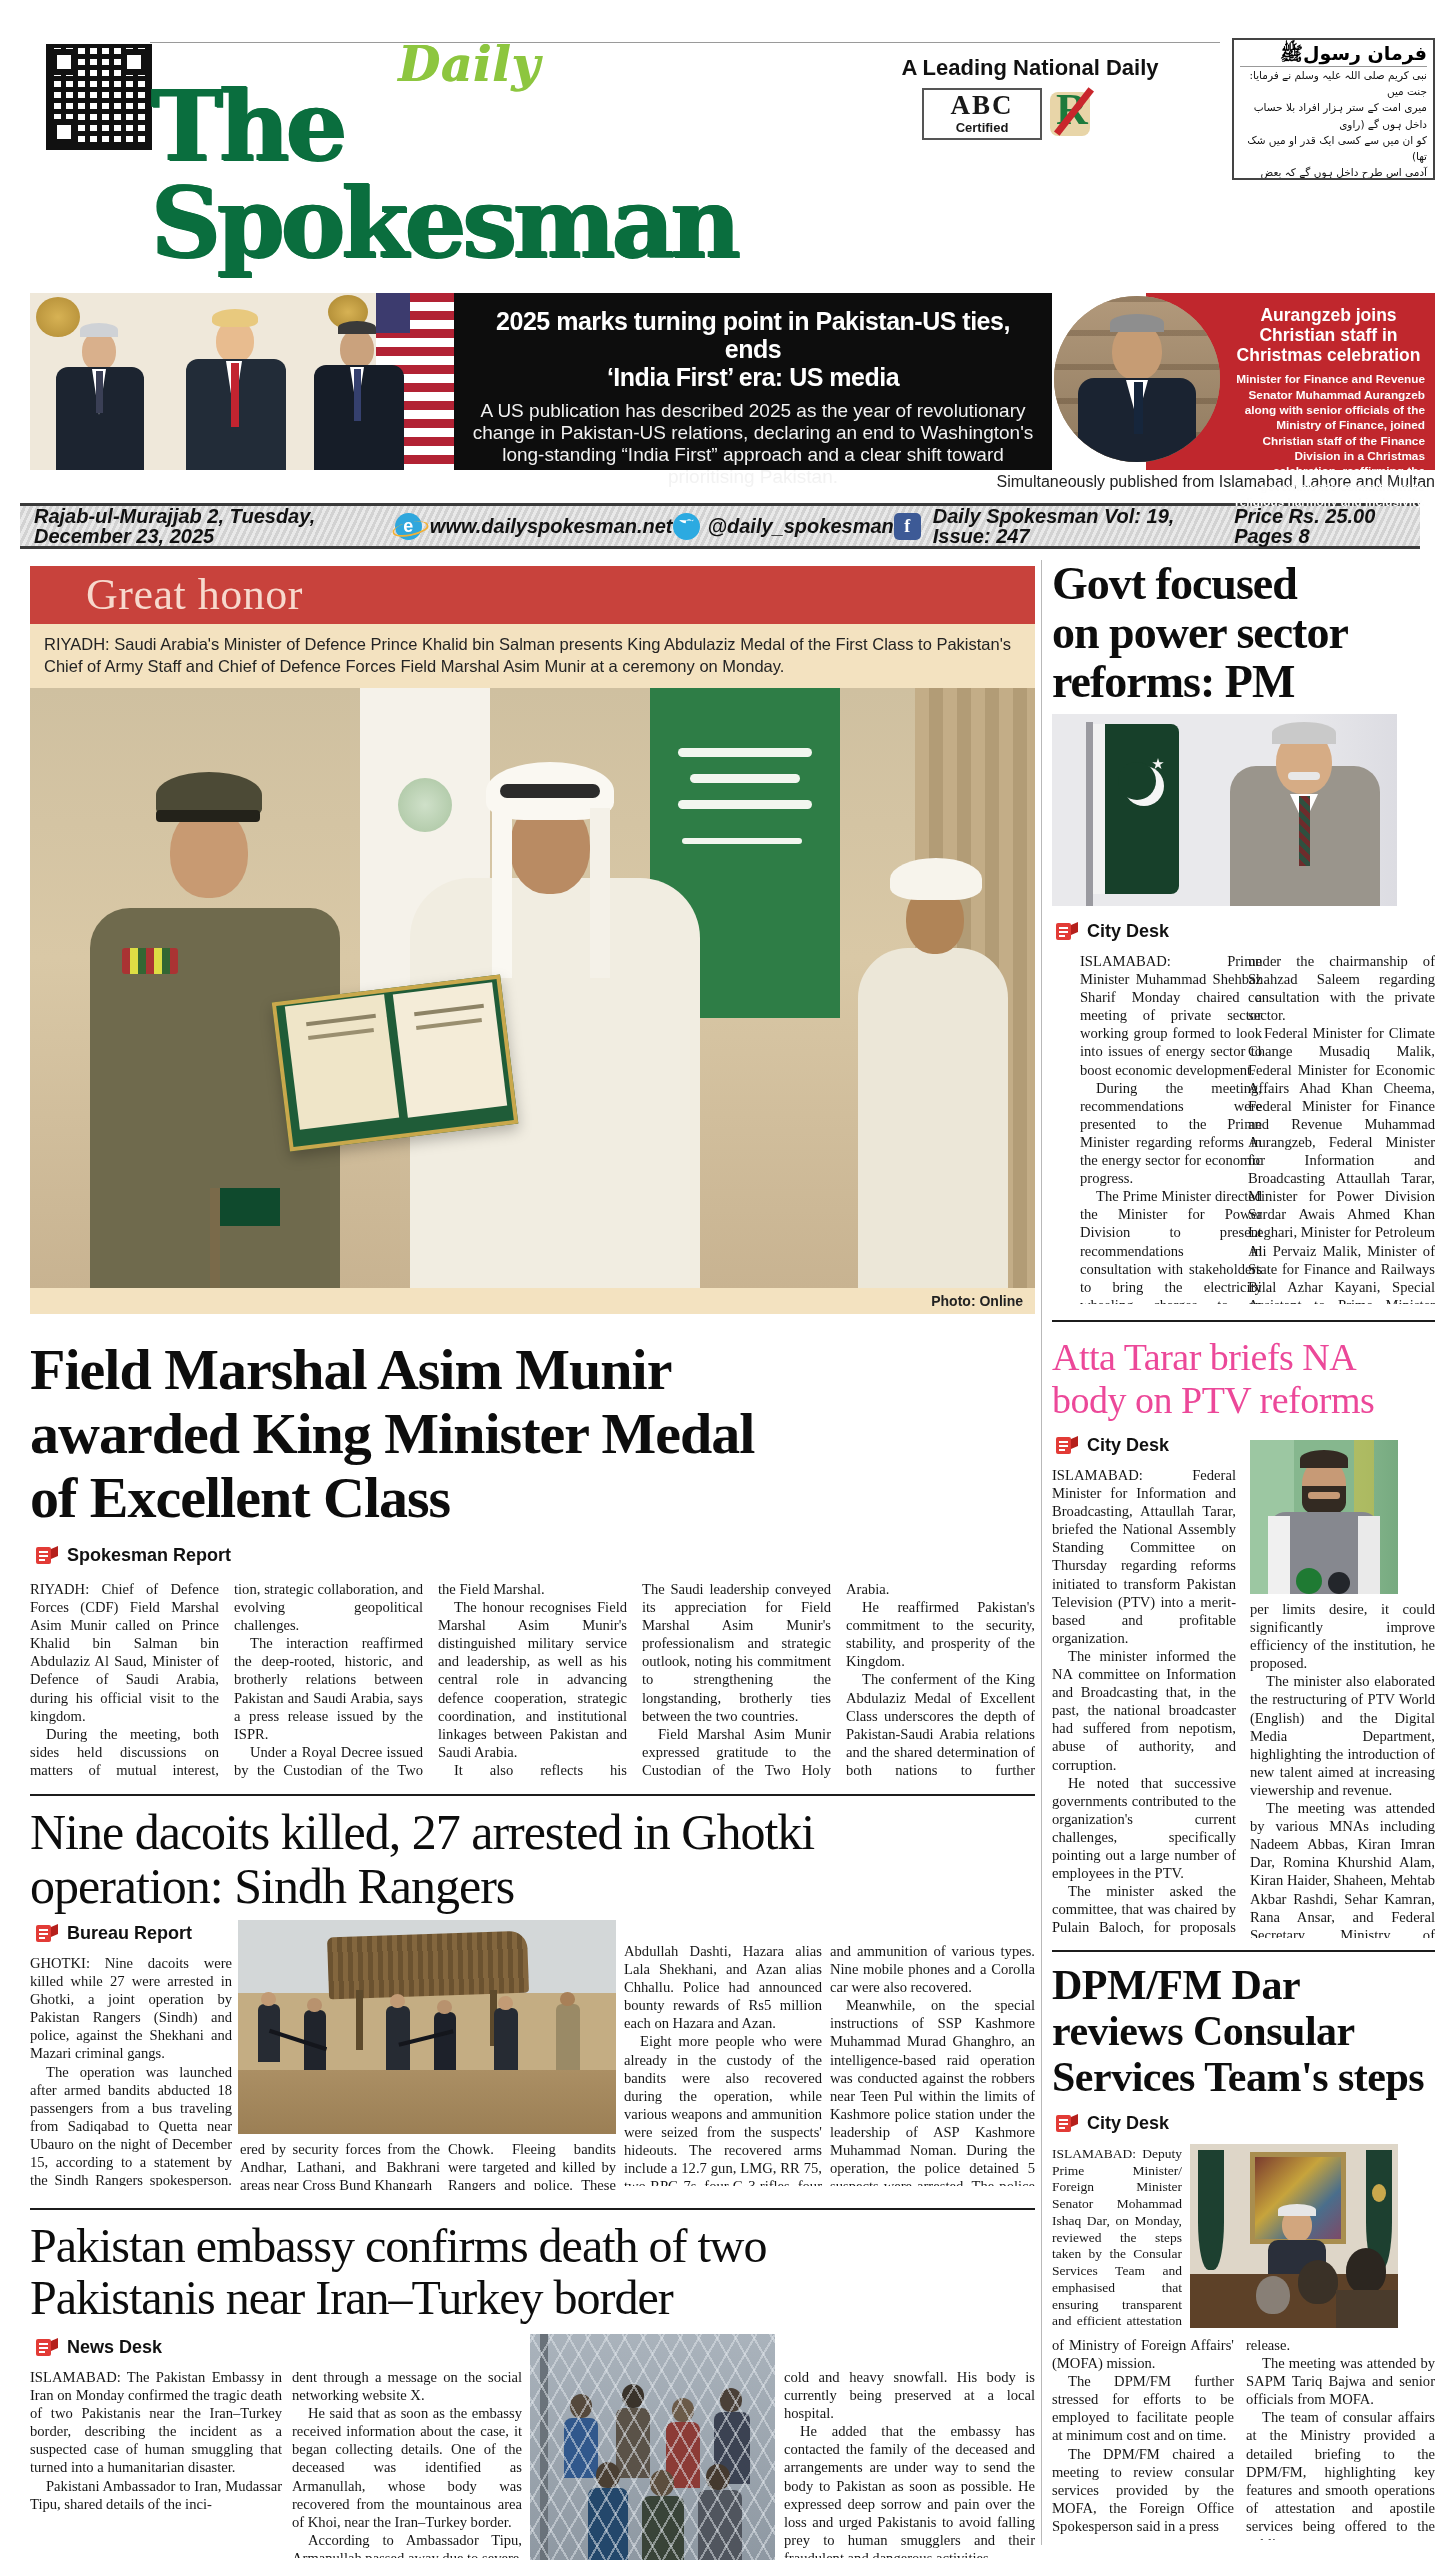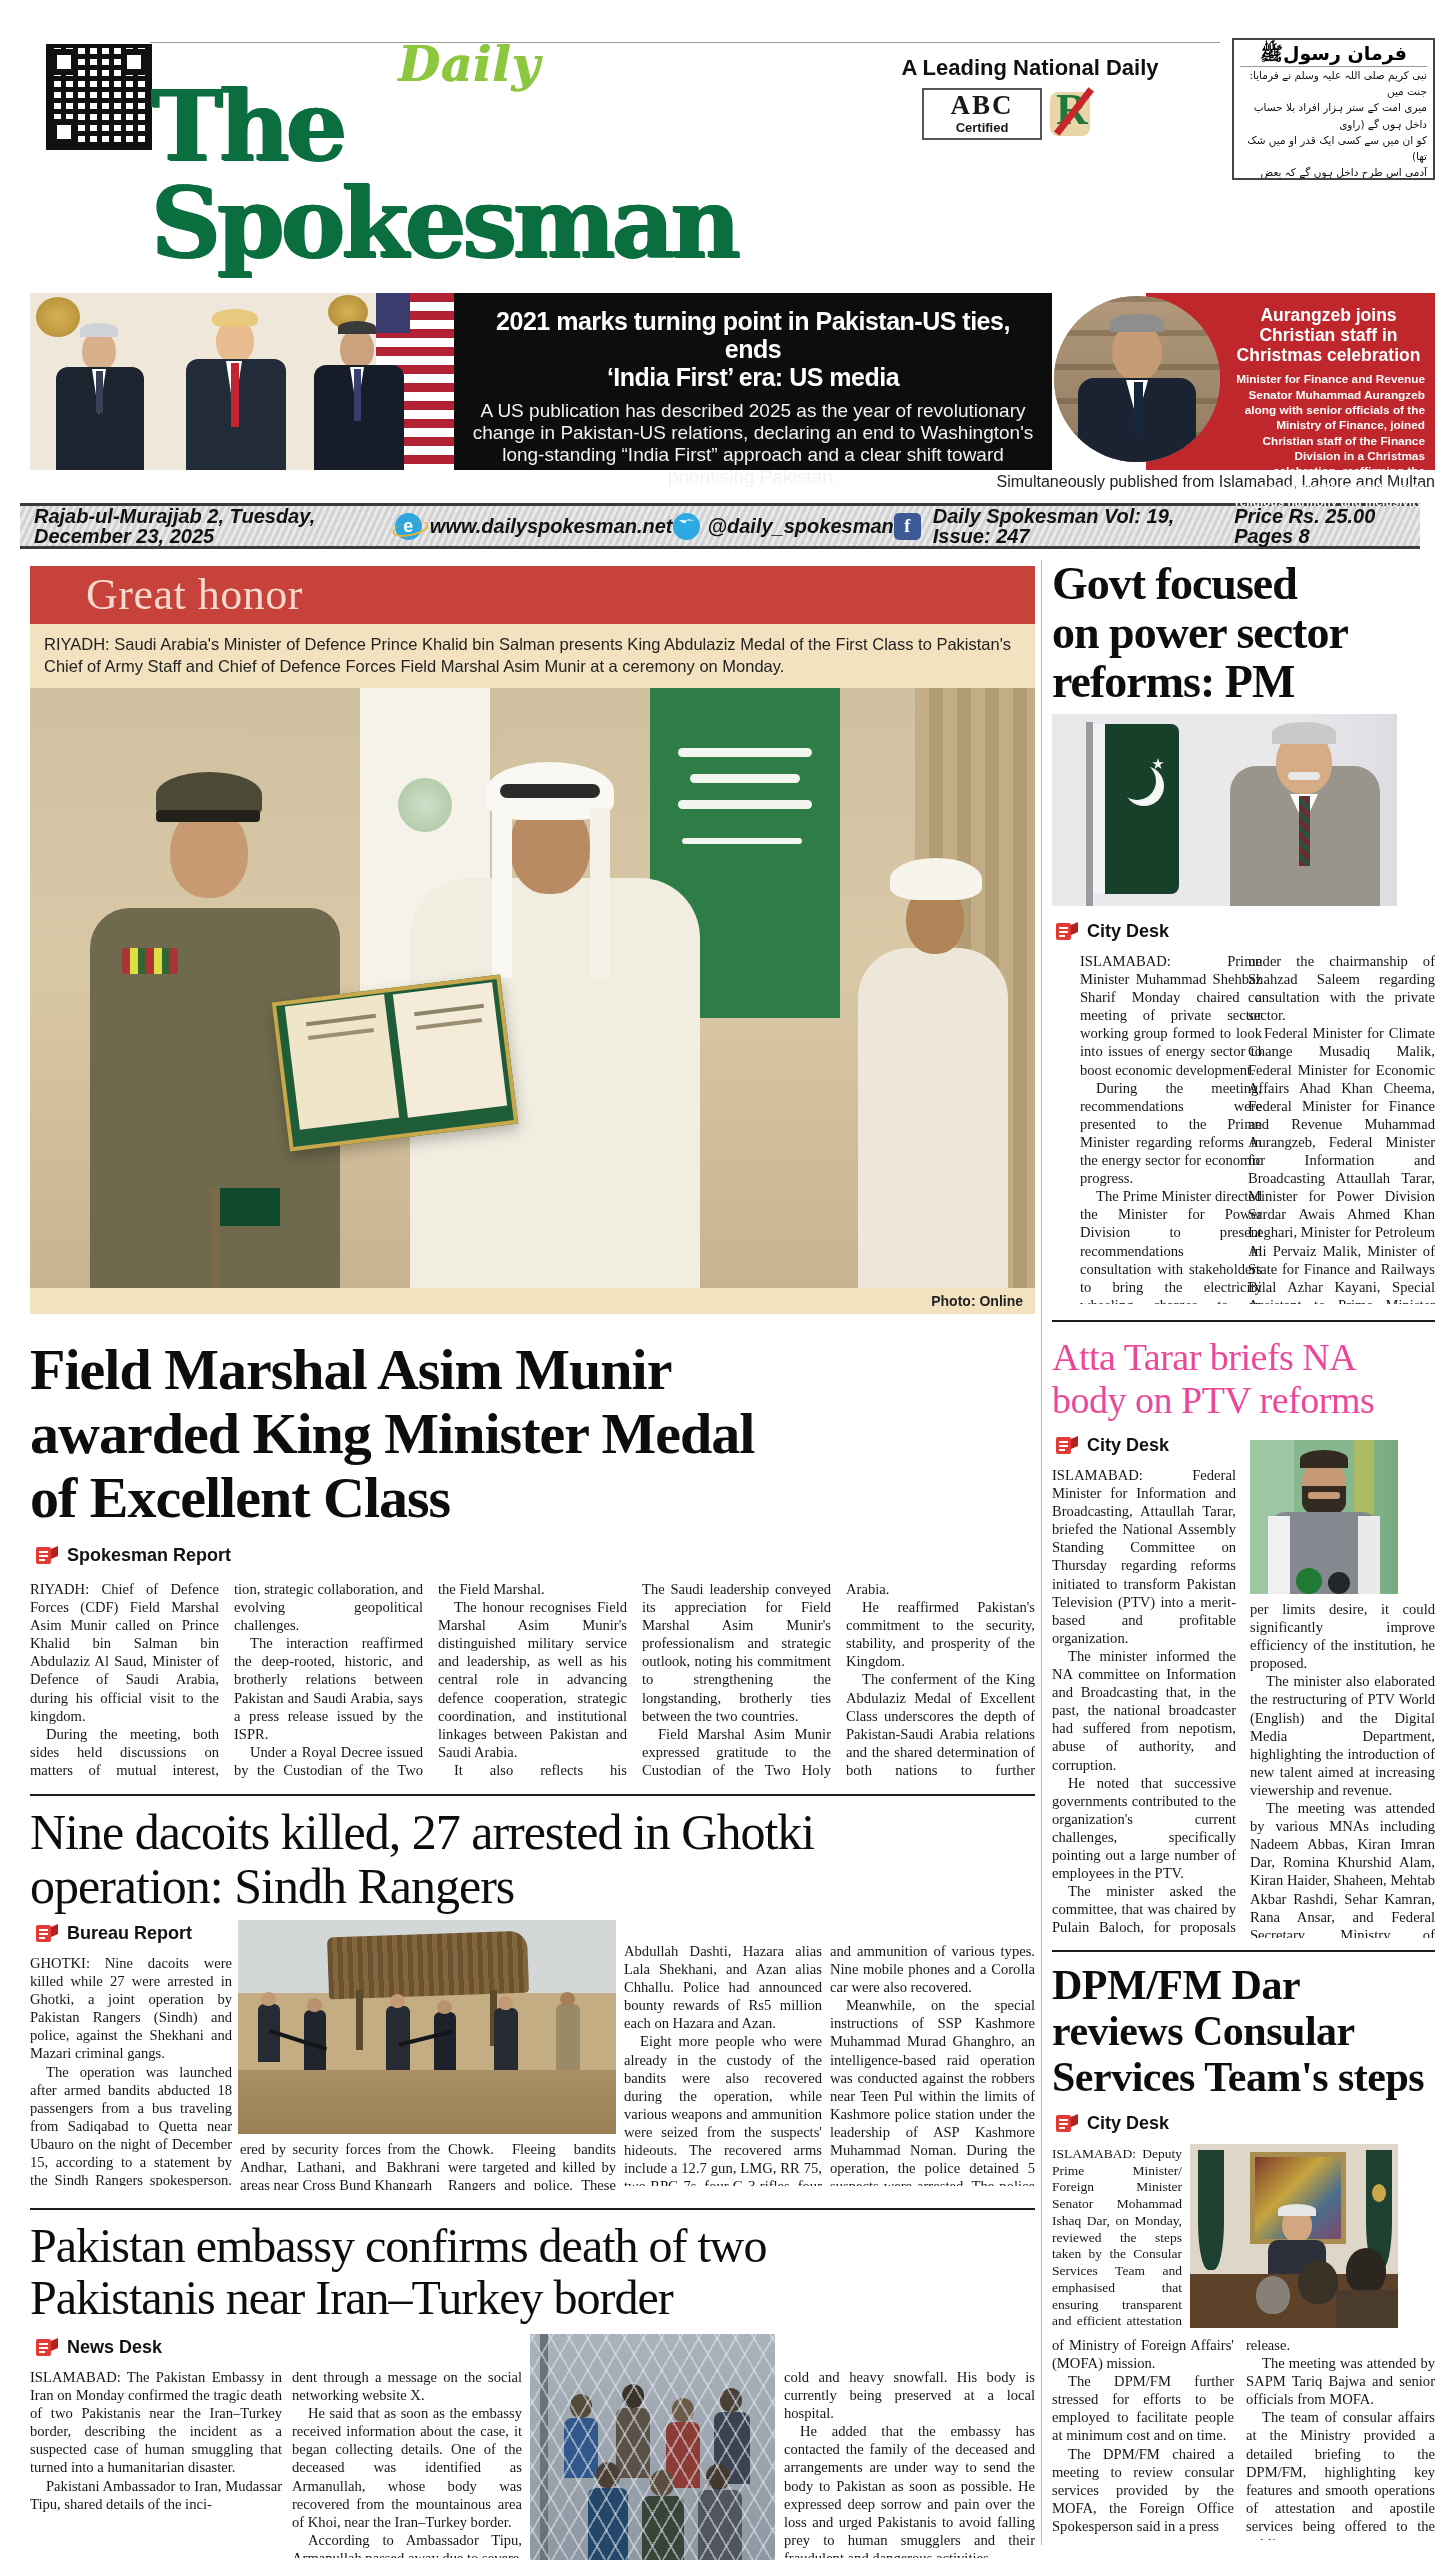--- a/index.html
+++ b/index.html
@@ -23,21 +23,21 @@
   .abcbox{position:absolute;left:922px;top:88px;width:120px;height:52px;border:2px solid #555;
       text-align:center;font-family:"Liberation Serif",serif}
   .abcbox .a1{font:bold 27px/1 "Liberation Serif",serif;letter-spacing:2px;margin-top:2px}
   .abcbox .a2{font:bold 13px/1 "Liberation Sans",sans-serif;margin-top:2px}
   .apns{position:absolute;left:1048px;top:86px;width:48px;height:54px}
   .apns .blob{position:absolute;left:2px;top:6px;width:40px;height:44px;background:#e8d5a8;border-radius:8px}
   .apns .r{position:absolute;left:8px;top:2px;font:bold 44px/1 "Liberation Serif",serif;color:#1d7a3c}
   .apns .slash{position:absolute;left:-2px;top:22px;width:56px;height:7px;background:#c9262c;transform:rotate(-52deg)}
   .urdu{position:absolute;left:1232px;top:38px;width:203px;height:142px;border:2px solid #444;
       background:#fff;padding:3px 6px;direction:rtl;text-align:right;overflow:hidden}
-  .urdu .ut{font:bold 19px/1.1 "DejaVu Sans",sans-serif;color:#000;text-align:center;border-bottom:1px solid #999;padding-bottom:2px}
+  .urdu .ut{font:bold 19px/1.1 "DejaVu Sans",sans-serif;color:#000;text-align:right;border-bottom:1px solid #999;padding-bottom:2px}
   .urdu .para{font:10.5px/1.55 "DejaVu Sans",sans-serif;color:#111;text-indent:0 !important}
   
   .photo{position:absolute;overflow:hidden}
   .banner-black{position:absolute;left:454px;top:293px;width:598px;height:177px;background:#0d0d0d;
       color:#fff;text-align:center;padding:14px 18px 10px}
   .banner-black .h1{font:bold 25px/1.12 "Liberation Sans",sans-serif;letter-spacing:-.5px}
   .banner-black .h2{font:bold 25px/1.12 "Liberation Sans",sans-serif;letter-spacing:-.5px}
   .banner-black .sub{font:19px/1.16 "Liberation Sans",sans-serif;margin-top:9px;color:#f2f2f2}
   .circ{position:absolute;left:1054px;top:296px;width:166px;height:166px;border-radius:50%;overflow:hidden;z-index:3;
       background:linear-gradient(180deg,#b2997b,#8f7a5f)}
@@ -145,21 +145,21 @@
   <div class="ph" style="left:201px;top:70px;width:8px;height:64px;background:#c22430"></div>
 
   <div class="ph head" style="left:310px;top:36px;width:34px;height:40px;background:#caa27d"></div>
   <div class="ph" style="left:308px;top:28px;width:38px;height:13px;background:#3a3a3a;border-radius:50% 50% 0 0"></div>
   <div class="ph" style="left:284px;top:72px;width:90px;height:105px;background:#161d28;border-radius:12px 12px 0 0"></div>
   <div class="ph" style="left:320px;top:74px;width:14px;height:44px;background:#fff;clip-path:polygon(0 0,100% 0,50% 100%)"></div>
   <div class="ph" style="left:324px;top:76px;width:7px;height:52px;background:#35406e"></div>
 </div>
 
 <div class="banner-black">
-  <div class="h1">2021 marks turning point in Pakistan-US ties, ends</div>
+  <div class="h1">2025 marks turning point in Pakistan-US ties, ends</div>
   <div class="h2">‘India First’ era: US media</div>
   <div class="sub">A US publication has described 2025 as the year of revolutionary change in Pakistan-US relations, declaring an end to Washington's long-standing “India First” approach and a clear shift toward prioritising Pakistan.</div>
 </div>
 
 <div class="circ">
   <div class="ph" style="left:0;top:0;width:100%;height:100%;background:
       repeating-linear-gradient(180deg,rgba(60,40,20,.25) 0 6px,transparent 6px 34px),
       linear-gradient(180deg,#b2997b,#8f7a5f)"></div>
   <div class="ph head" style="left:58px;top:26px;width:50px;height:58px;background:#c69c74"></div>
   <div class="ph" style="left:56px;top:18px;width:54px;height:18px;background:#8e8e8e;border-radius:50% 50% 0 0"></div>

